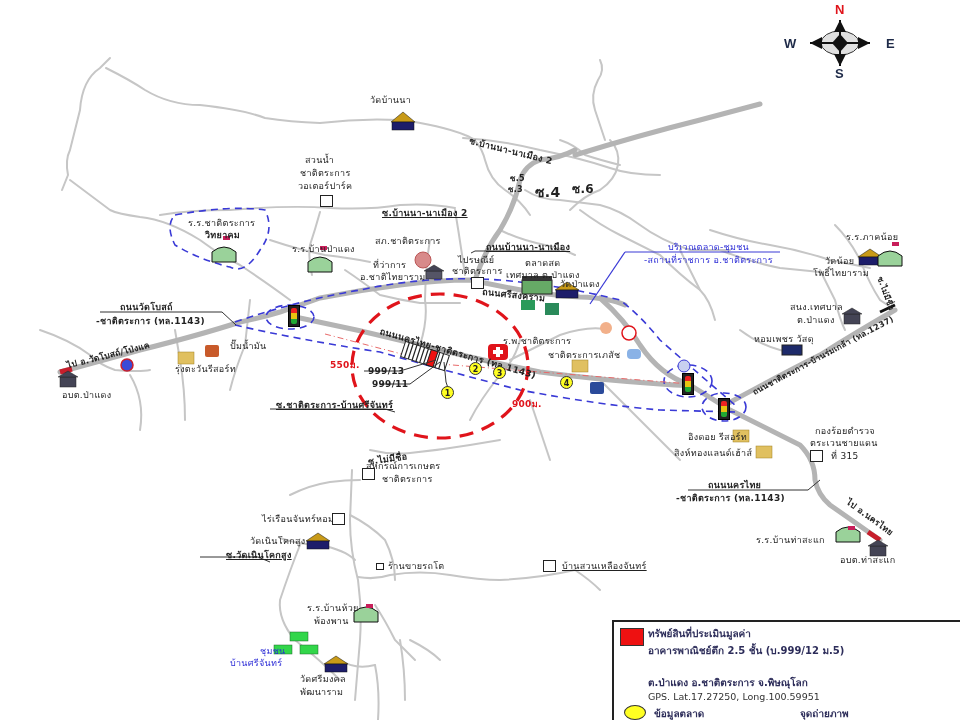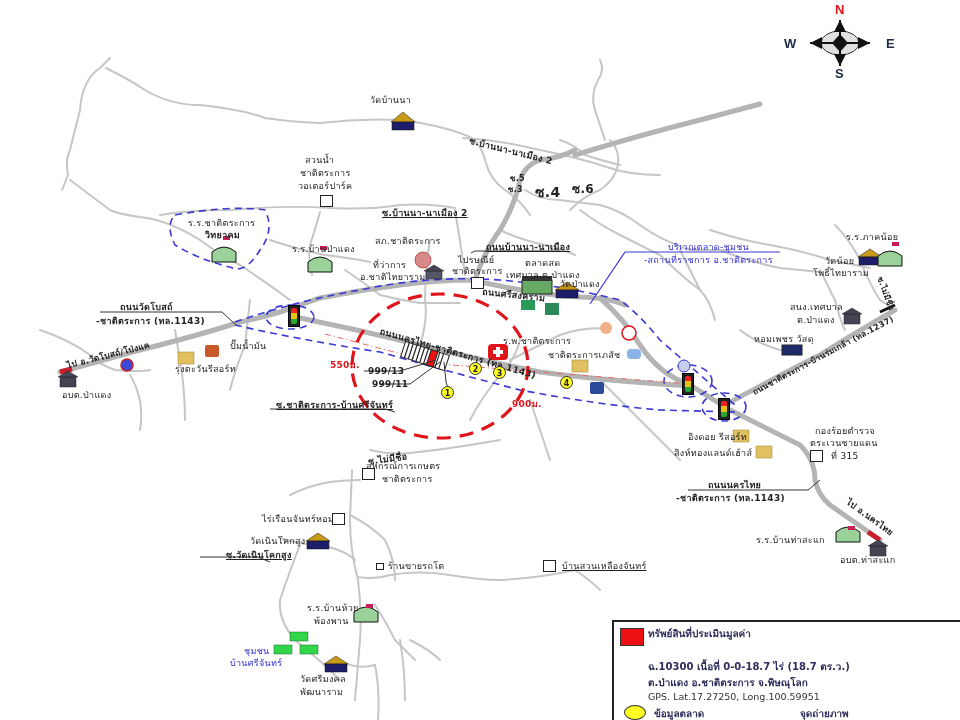--- a/index.html
+++ b/index.html
@@ -352,27 +352,27 @@
 <span class="lbl u" style="left:226px;top:550px;">ซ.วัดเนินโคกสูง</span>
 
 <div class="sq" style="left:376px;top:563px;width:8px;height:7px;"></div>
 <span class="lbl" style="left:388px;top:561px;">ร้านขายรถโต</span>
 <div class="sq" style="left:543px;top:560px;"></div>
 <span class="lbl" style="left:562px;top:561px;text-decoration:underline;">บ้านสวนเหลืองจันทร์</span>
 
 <span class="lbl" style="left:307px;top:603px;">ร.ร.บ้านห้วย</span>
 <span class="lbl" style="left:314px;top:616px;">พ้องพาน</span>
 
-<span class="lbl blue" style="left:244px;top:646px;">ชุมชน</span>
+<span class="lbl blue" style="left:260px;top:646px;">ชุมชน</span>
 <span class="lbl blue" style="left:230px;top:658px;">บ้านศรีจันทร์</span>
 <span class="lbl" style="left:300px;top:674px;">วัดศรีมงคล</span>
 <span class="lbl" style="left:300px;top:687px;">พัฒนาราม</span>
 
 <div class="legend">
   <div class="swatch-red"></div>
   <div class="row" style="left:34px;top:4px;">ทรัพย์สินที่ประเมินมูลค่า</div>
-  <div class="row" style="left:34px;top:37px;">ฉ.10300 เนื้อที่ 0-0-18.7 ไร่ (18.7 ตร.ว.)</div>
+  <div class="row" style="left:34px;top:21px;">อาคารพาณิชย์ตึก 2.5 ชั้น (บ.999/12 ม.5)</div>
   <div class="row" style="left:34px;top:53px;">ต.ป่าแดง อ.ชาติตระการ จ.พิษณุโลก</div>
   <div class="row gps" style="left:34px;top:69px;">GPS. Lat.17.27250, Long.100.59951</div>
   <div style="position:absolute;left:10px;top:83px;width:22px;height:15px;border-radius:50%;background:#ffff22;border:1.5px solid #333;box-sizing:border-box;"></div>
   <div class="row" style="left:40px;top:84px;">ข้อมูลตลาด</div>
   <div class="row" style="left:186px;top:84px;">จุดถ่ายภาพ</div>
 </div>
 
 </body></html>

